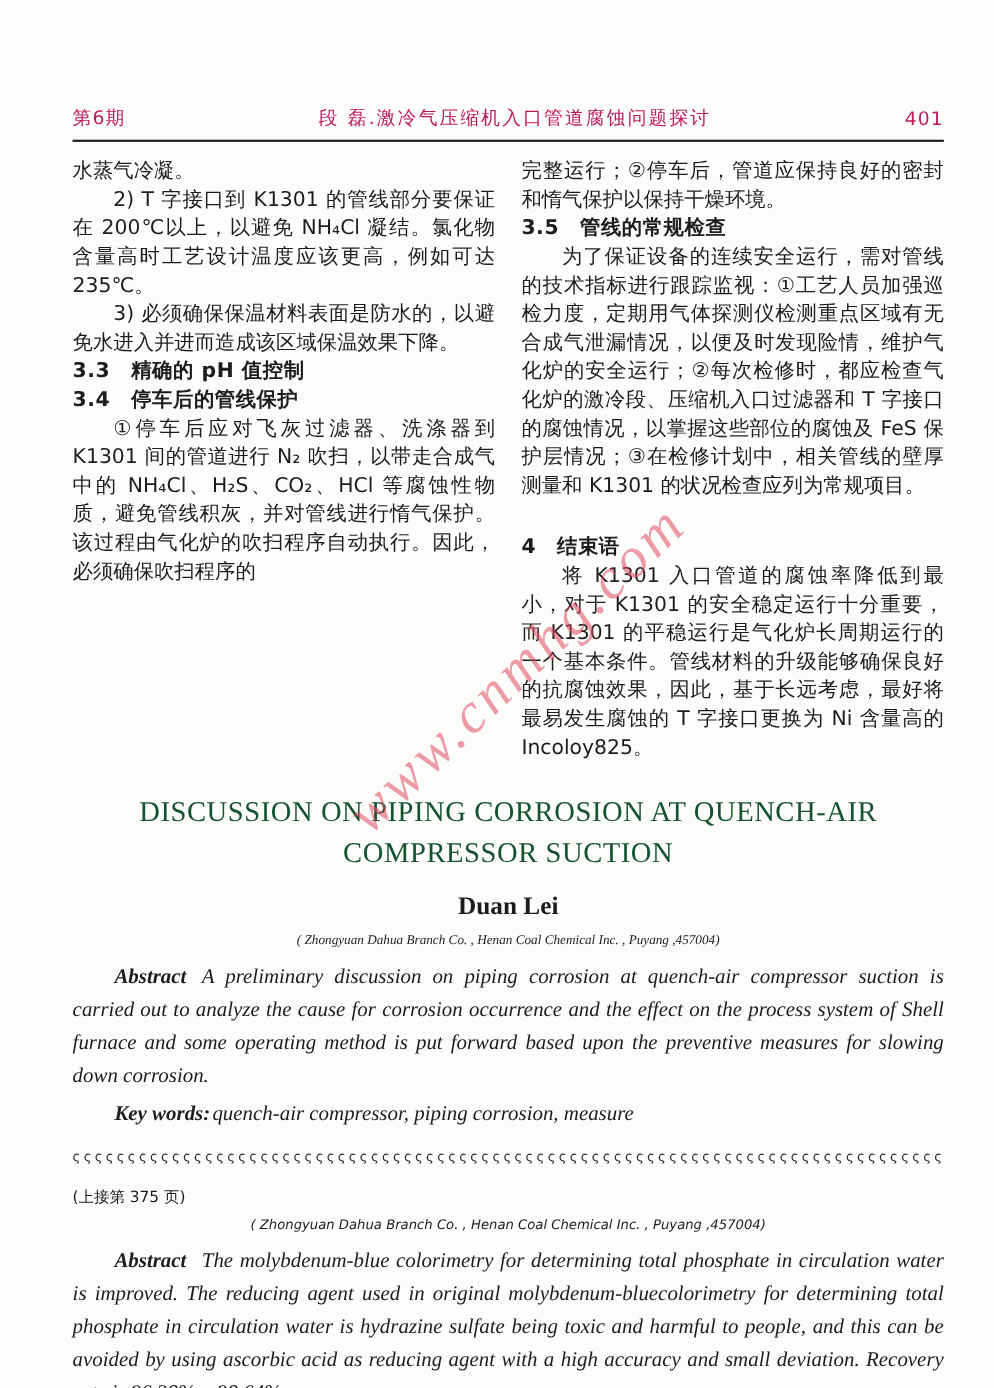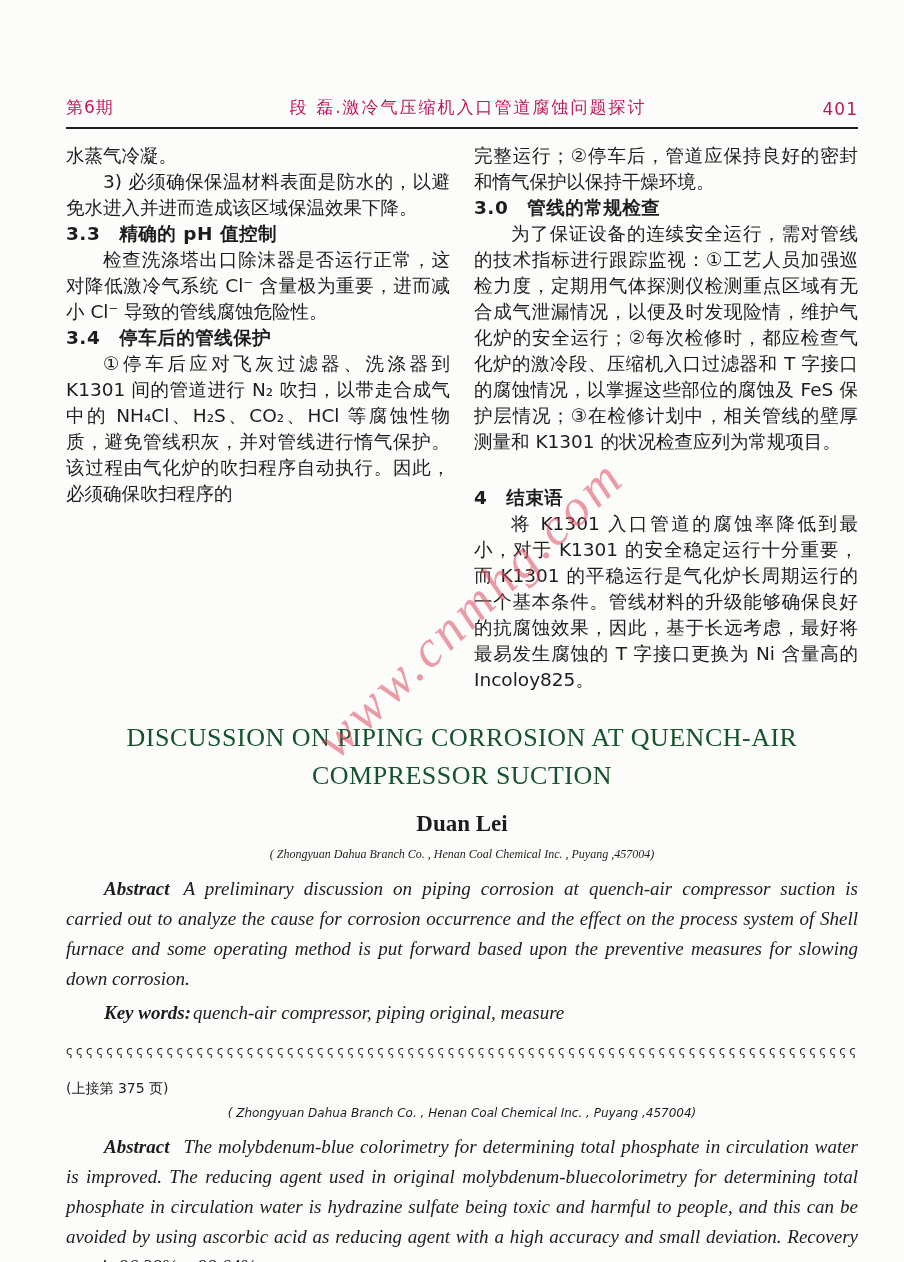--- a/index.html
+++ b/index.html
@@ -71,41 +71,41 @@
 
   <div class="header">
     <span>第6期</span>
     <span class="mid">段  磊.激冷气压缩机入口管道腐蚀问题探讨</span>
     <span>401</span>
   </div>
 
   <div class="columns">
     <div class="col">
         <p class="cn-body">水蒸气冷凝。</p>
+        <p class="cn-body indent">2) T 字接口到 K1301 的管线部分要保证在 200℃以上，以避免 NH₄Cl 凝结。氯化物含量高时工艺设计温度应该更高，例如可达 235℃。</p>
         <p class="cn-body indent">3) 必须确保保温材料表面是防水的，以避免水进入并进而造成该区域保温效果下降。</p>
         <p class="cn-heading">3.3　精确的 pH 值控制</p>
-        <p class="cn-body indent">检查洗涤塔出口除沫器是否运行正常，这对降低激冷气系统 Cl⁻ 含量极为重要，进而减小 Cl⁻ 导致的管线腐蚀危险性。</p>
         <p class="cn-heading">3.4　停车后的管线保护</p>
         <p class="cn-body indent">①停车后应对飞灰过滤器、洗涤器到 K1301 间的管道进行 N₂ 吹扫，以带走合成气中的 NH₄Cl、H₂S、CO₂、HCl 等腐蚀性物质，避免管线积灰，并对管线进行惰气保护。该过程由气化炉的吹扫程序自动执行。因此，必须确保吹扫程序的</p>
       </div>
     <div class="col">
         <p class="cn-body">完整运行；②停车后，管道应保持良好的密封和惰气保护以保持干燥环境。</p>
-        <p class="cn-heading">3.0　管线的常规检查</p>
+        <p class="cn-heading">3.5　管线的常规检查</p>
         <p class="cn-body indent">为了保证设备的连续安全运行，需对管线的技术指标进行跟踪监视：①工艺人员加强巡检力度，定期用气体探测仪检测重点区域有无合成气泄漏情况，以便及时发现险情，维护气化炉的安全运行；②每次检修时，都应检查气化炉的激冷段、压缩机入口过滤器和 T 字接口的腐蚀情况，以掌握这些部位的腐蚀及 FeS 保护层情况；③在检修计划中，相关管线的壁厚测量和 K1301 的状况检查应列为常规项目。</p>
         <p class="cn-heading spaced">4　结束语</p>
         <p class="cn-body indent">将 K1301 入口管道的腐蚀率降低到最小，对于 K1301 的安全稳定运行十分重要，而 K1301 的平稳运行是气化炉长周期运行的一个基本条件。管线材料的升级能够确保良好的抗腐蚀效果，因此，基于长远考虑，最好将最易发生腐蚀的 T 字接口更换为 Ni 含量高的 Incoloy825。</p>
       </div>
   </div>
 
   <div class="en-article">
     <h1 class="en-title"><span>DISCUSSION ON PIPING CORROSION AT QUENCH-AIR</span><br><span>COMPRESSOR SUCTION</span></h1>
     <p class="en-author">Duan Lei</p>
     <p class="affiliation">( Zhongyuan Dahua Branch Co. , Henan Coal Chemical Inc. , Puyang ,457004)</p>
     <p class="en-text first-indent"><span class="lbl">Abstract</span><span>A preliminary discussion on piping corrosion at quench-air compressor suction is carried out to analyze the cause for corrosion occurrence and the effect on the process system of Shell furnace and some operating method is put forward based upon the preventive measures for slowing down corrosion.</span></p>
-    <p class="en-text first-indent keywords"><span class="lbl" style="margin-right:2px;">Key words:</span><span>quench-air compressor, piping original, measure</span></p>
+    <p class="en-text first-indent keywords"><span class="lbl" style="margin-right:2px;">Key words:</span><span>quench-air compressor, piping corrosion, measure</span></p>
   </div>
 
   <div class="separator">ςςςςςςςςςςςςςςςςςςςςςςςςςςςςςςςςςςςςςςςςςςςςςςςςςςςςςςςςςςςςςςςςςςςςςςςςςςςςςςςς</div>
 
   <div class="continued">
     <p class="continued-note">(上接第 375 页)</p>
     <p class="affiliation">( Zhongyuan Dahua Branch Co. , Henan Coal Chemical Inc. , Puyang ,457004)</p>
     <p class="en-text first-indent"><span class="lbl">Abstract</span><span>The molybdenum-blue colorimetry for determining total phosphate in circulation water is improved. The reducing agent used in original molybdenum-bluecolorimetry for determining total phosphate in circulation water is hydrazine sulfate being toxic and harmful to people, and this can be avoided by using ascorbic acid as reducing agent with a high accuracy and small deviation. Recovery rate is 96.38% ~ 98.64%.</span></p>
 
   </div>

